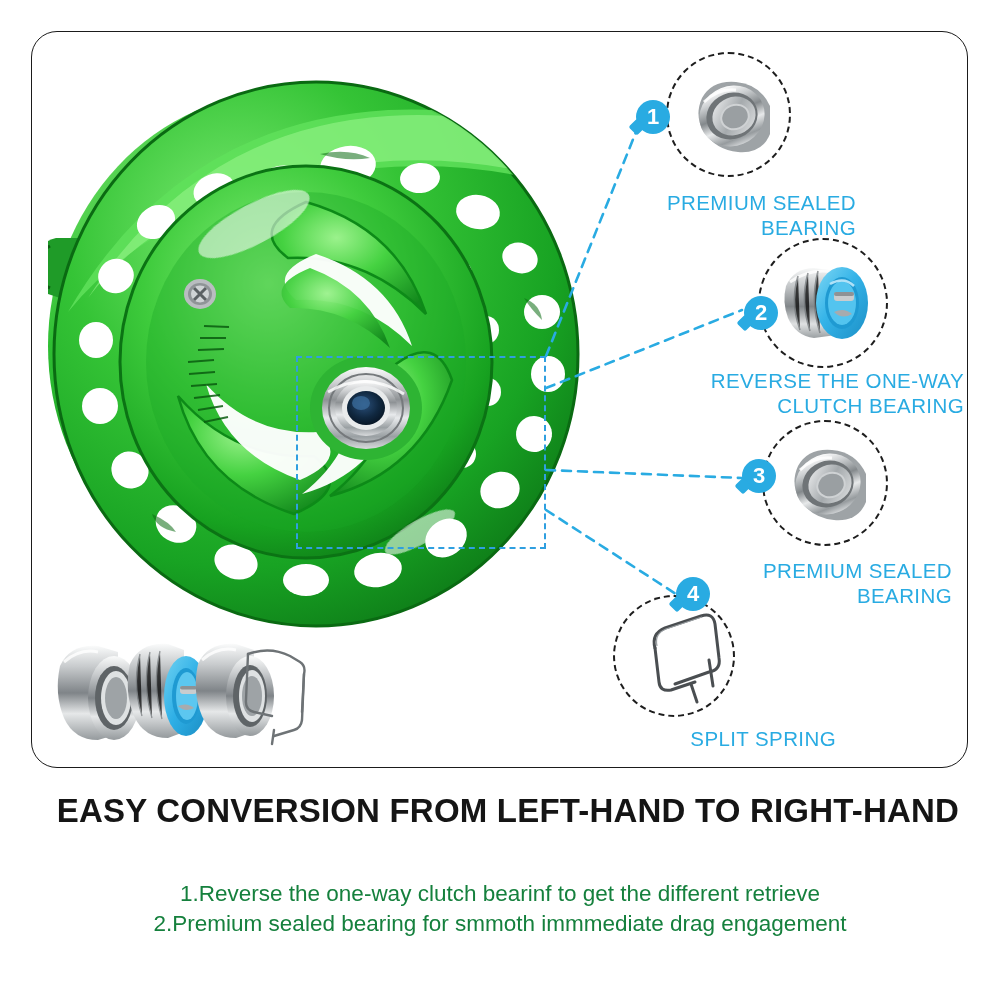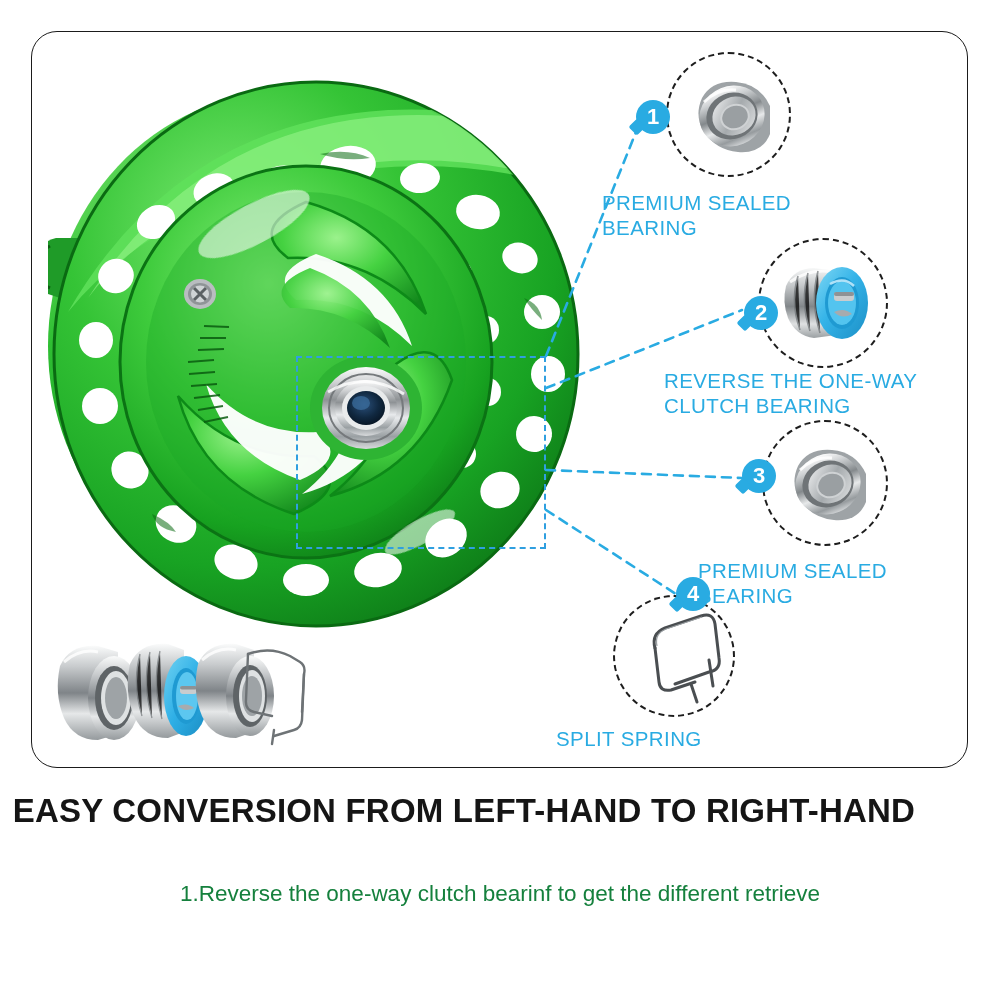--- a/index.html
+++ b/index.html
@@ -45,34 +45,34 @@
     z-index:6;
   }
   .badge::after{
     content:"";position:absolute;left:-5px;bottom:1px;
     width:12px;height:12px;background:#29abe2;
     border-radius:2px;transform:rotate(45deg);z-index:-1;
   }
   .clabel{
     position:absolute;color:#29abe2;
     font-size:20.5px;letter-spacing:.4px;line-height:25px;
-    text-align:left;white-space:pre-line;font-weight:400;
+    text-align:right;white-space:pre-line;font-weight:400;
   }
 
   
   .bsvg{position:absolute;}
 
   
   .exploded{position:absolute;left:52px;top:630px;width:270px;height:130px;}
 
   
   .headline{
     position:absolute;left:0;top:790px;width:928px;
     text-align:center;color:#151515;
-    font-size:33px;font-weight:bold;line-height:41px;letter-spacing:.2px;
+    font-size:33px;font-weight:bold;line-height:41px;letter-spacing:.2px;padding-left:44px;
   }
   .bullets{
     position:absolute;left:0;top:879px;width:1000px;
     text-align:center;color:#15803d;
     font-size:22.5px;line-height:30px;
   }
   .bullets div{white-space:nowrap;}
 </style>
 </head>
 <body>
@@ -428,15 +428,16 @@
         <path d="M252 44 l-2 38"></path>
         <path d="M222 100 l-2 14"></path>
       </g>
     </svg>
   </div>
 
   <div class="headline">EASY CONVERSION FROM LEFT-HAND TO RIGHT-HAND</div>
 
   <div class="bullets">
     <div>1.Reverse the one-way clutch bearinf to get the different retrieve</div>
+    <div>2.Premium sealed bearing for smmoth immmediate drag engagement</div>
   </div>
 
 </div>
 
 </body></html>

